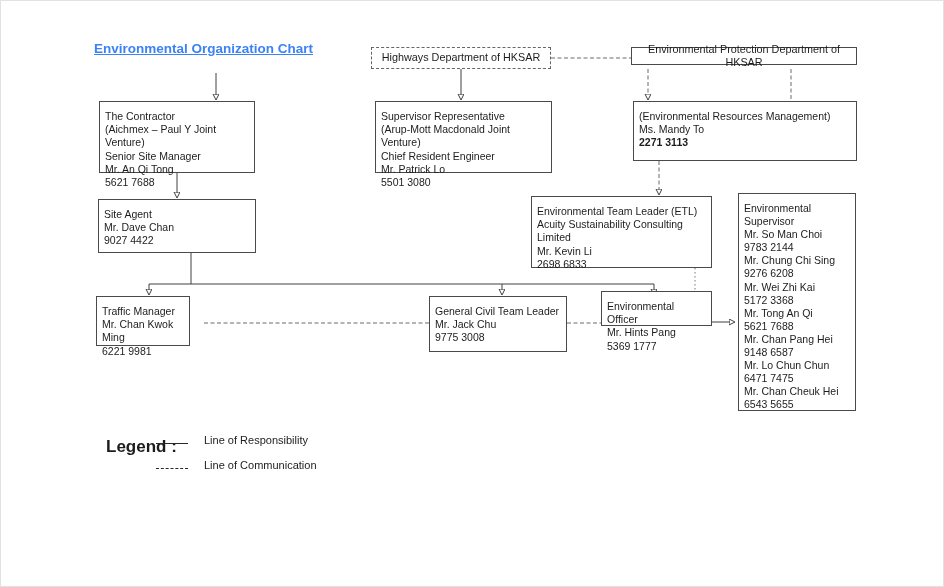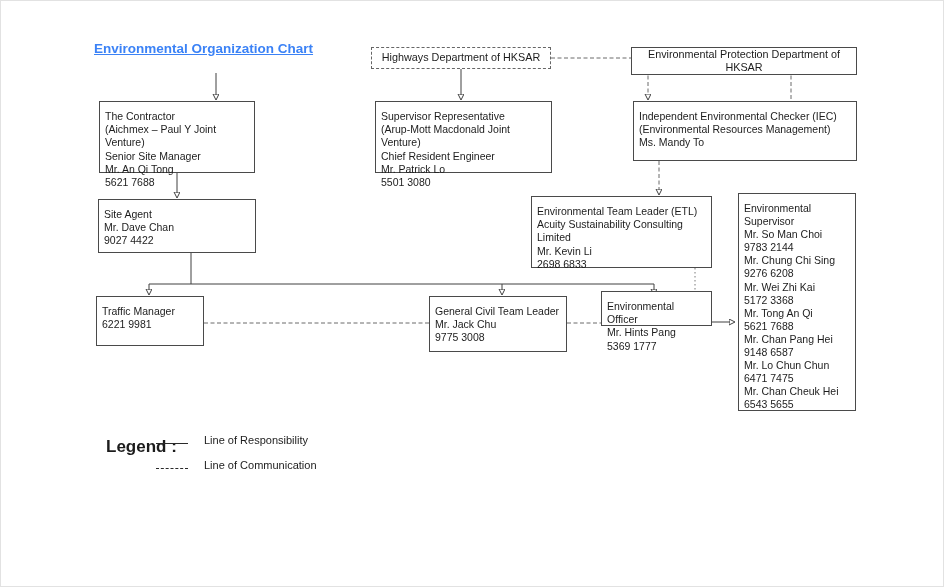--- a/index.html
+++ b/index.html
@@ -56,44 +56,44 @@
     <path class="dash" d="M566 322 L600 322"></path>
     <path d="M710 321 L729 321" marker-end="url(#arr)"></path>
   </svg>
 
   <div class="title">Environmental Organization Chart</div>
 
   <div class="box center" style="left:370px;top:46px;width:180px;height:22px;border-style:dashed;border-color:#666;">
     <div>Highways Department of HKSAR</div>
   </div>
 
-  <div class="box center" style="left:630px;top:46px;width:226px;height:28px;">
+  <div class="box center" style="left:630px;top:46px;width:226px;height:18px;">
     <div>Environmental Protection Department of HKSAR</div>
   </div>
 
   <div class="box" style="left:98px;top:100px;width:156px;height:72px;">
     <div>The Contractor</div>
     <div>(Aichmex – Paul Y Joint Venture)</div>
     <div>Senior Site Manager</div>
     <div>Mr. An Qi Tong</div>
     <div>5621 7688</div>
   </div>
 
   <div class="box" style="left:374px;top:100px;width:177px;height:72px;">
     <div>Supervisor Representative</div>
     <div>(Arup-Mott Macdonald Joint Venture)</div>
     <div>Chief Resident Engineer</div>
     <div>Mr. Patrick Lo</div>
     <div>5501 3080</div>
   </div>
 
   <div class="box" style="left:632px;top:100px;width:224px;height:60px;">
-    <div>Independent Environmental Checker (IEC)</div>
     <div>(Environmental Resources Management)</div>
     <div>Ms. Mandy To</div>
+    <div class="bold">2271 3113</div>
   </div>
 
   <div class="box" style="left:97px;top:198px;width:158px;height:54px;">
     <div>Site Agent</div>
     <div>Mr. Dave Chan</div>
     <div>9027 4422</div>
   </div>
 
   <div class="box" style="left:530px;top:195px;width:181px;height:72px;">
     <div>Environmental Team Leader (ETL)</div>
@@ -115,22 +115,23 @@
     <div>Mr. Tong An Qi</div>
     <div>5621 7688</div>
     <div>Mr. Chan Pang Hei</div>
     <div>9148 6587</div>
     <div>Mr. Lo Chun Chun</div>
     <div>6471 7475</div>
     <div>Mr. Chan Cheuk Hei</div>
     <div>6543 5655</div>
   </div>
 
-  <div class="box" style="left:95px;top:295px;width:108px;height:50px;">
+  <div class="box" style="left:95px;top:295px;width:94px;height:50px;">
     <div>Traffic Manager</div>
+    <div>Mr. Chan Kwok Ming</div>
     <div>6221 9981</div>
   </div>
 
   <div class="box" style="left:428px;top:295px;width:138px;height:56px;">
     <div>General Civil Team Leader</div>
     <div>Mr. Jack Chu</div>
     <div>9775 3008</div>
   </div>
 
   <div class="box" style="left:600px;top:290px;width:111px;height:35px;">

